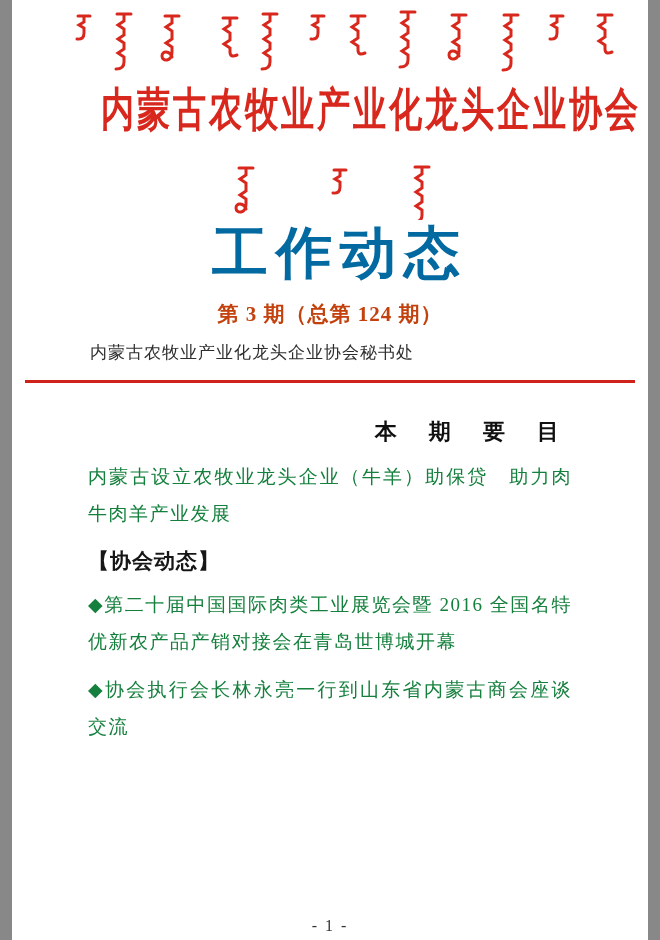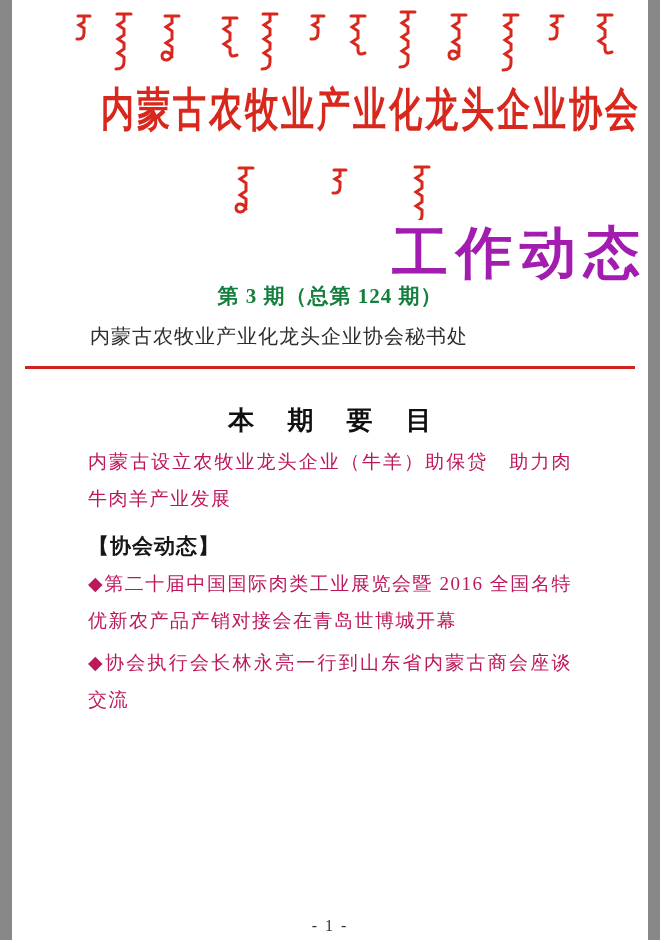--- a/index.html
+++ b/index.html
@@ -23,75 +23,76 @@
     line-height:1.12;
     font-weight:bold;
     color:#d8281d;
     letter-spacing:4px;
     white-space:nowrap;
     transform:scaleX(0.72);
     transform-origin:50% 50%;
   }
   .bulletin-title{
     margin:4px 0 0;
-    text-align:right;
+    text-align:center;
     font-size:56px;
     line-height:1.05;
     font-weight:bold;
-    color:#a21caf;
+    color:#0369a1;
     letter-spacing:8px;
     padding-left:20px; 
   }
   .issue-line{
+    margin-top:18px;
     text-align:center;
     font-size:21px;
     font-weight:bold;
-    color:#15803d;
+    color:#c2410c;
     letter-spacing:1px;
   }
   .pub-row{
     margin:13px 67px 0 78px;
     display:flex;
     justify-content:space-between;
     align-items:baseline;
-    font-size:20px;
+    font-size:17px;
     color:#2e2e2e;
     letter-spacing:1px;
   }
   .red-rule{
     margin:16px 13px 0 13px;
     border:none;
     border-top:3px solid #cf221a;
     height:0;
   }
   
   .toc{padding:0 76px;}
   .toc-heading{
     margin:34px 0 0;
-    text-align:center;
-    font-size:26px;
+    text-align:right;
+    font-size:22px;
     font-weight:bold;
     color:#101010;
     letter-spacing:13px;
     padding-left:13px;
     font-family:"Liberation Sans","DejaVu Sans",sans-serif;
   }
   .section-label{
     margin:15px 0 0;
     font-size:21px;
     font-weight:bold;
     color:#161616;
     letter-spacing:1px;
     font-family:"Liberation Sans","DejaVu Sans",sans-serif;
   }
   .toc-item{
-    margin:5px 0 0;
+    margin:11px 0 0;
     font-size:19px;
     line-height:37px;
-    color:#be185d;
+    color:#15803d;
     letter-spacing:1.5px;
     text-align:justify;
     text-justify:inter-character;
   }
   
   .page-footer{
     position:absolute;
     left:0;bottom:5px;width:100%;
     text-align:center;
     font-size:16px;

